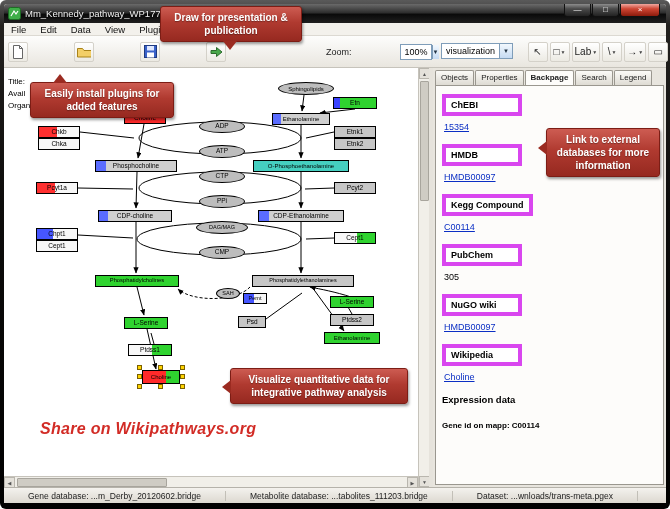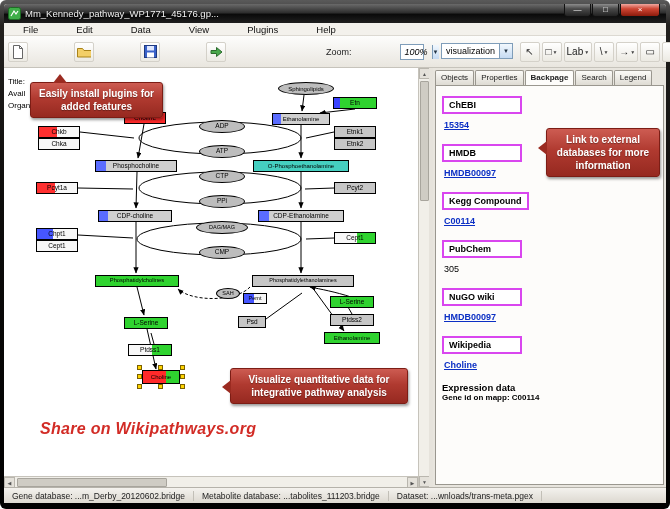--- a/index.html
+++ b/index.html
@@ -20,37 +20,37 @@
   .title-text { color:#f2f2f2; font-size:9.5px; text-shadow:0 1px 2px #000; white-space:nowrap; overflow:hidden; flex:1; }
   .win-buttons { display:flex; position:absolute; right:6px; top:0; }
   .wbtn { height:13px; display:flex; align-items:center; justify-content:center; color:#fff;
     font-size:8px; border:1px solid #111; border-top:none; border-radius:0 0 3px 3px;
     background:linear-gradient(#8d8d8d,#4a4a4a 40%,#222); margin-left:1px; width:27px; line-height:1; }
   .wbtn.close { width:40px; background:linear-gradient(#f0a8a0,#cf4634 40%,#8c1b0c); }
 
   
   .menubar { position:absolute; left:0; top:19px; right:0; height:13px; background:#f3f1ec;
     display:flex; align-items:center; font-size:9.5px; border-bottom:1px solid #dcd9d2; }
-  .menu-item { padding:0 19px; color:#111; }
+  .menu-item { padding:0 7px; color:#111; }
 
   
   .toolbar { position:absolute; left:0; top:32px; right:0; height:32px;
     background:linear-gradient(#fdfdfc,#e9e6df); border-bottom:1px solid #c6c3bb;
     display:flex; align-items:center; padding:0 4px;gap:44px; }
   .tbtn { min-width:20px; height:20px; display:flex; align-items:center; justify-content:center;
     border:1px solid #d4d1c9; border-radius:2px; background:linear-gradient(#fff,#eceae3);
     margin-right:2px; font-size:10px; color:#222; padding:0 2px; }
   .tbtn .caret { font-size:5px; margin-left:1px; color:#444; }
   .tsep { width:1px; height:20px; background:#c9c6bf; margin:0 4px; }
   .zoom-label { font-size:9px; margin:0 4px 0 2px; color:#222; }
   .combo { display:inline-flex; align-items:center; border:1px solid #7f9db9; background:#fff; height:16px; font-size:9px; }
   .combo .cval { padding:0 4px; white-space:nowrap; }
   .combo .ccaret { width:14px; height:100%; border-left:1px solid #7f9db9;
     background:linear-gradient(#f2f8fd,#c6dbf3); display:flex; align-items:center; justify-content:center; font-size:6px; color:#234; }
-  .zoom-combo { width:24px;font-style:italic; }
+  .zoom-combo { width:32px; }
   .viz-combo { position:absolute; left:437px; top:7px; width:72px; }
 
   
   .main { position:absolute; left:0; top:64px; right:0; height:419px; background:#0c4a6e; }
   #canvas { position:absolute; left:0; top:0; width:414px; height:408px; background:#fff; overflow:hidden; }
   #infobox { position:absolute; left:4px; top:8px; font-size:8px; color:#000; line-height:12px; z-index:1; }
   #edges { position:absolute; left:0; top:0; z-index:2; }
   #nodes { position:absolute; left:0; top:0; width:414px; height:408px; z-index:3; }
   .node { position:absolute; border:1px solid #000; background:#fff; display:flex; align-items:center;
     justify-content:center; font-size:6.5px; line-height:1; color:#000; text-align:center; overflow:hidden; white-space:nowrap; }
@@ -68,46 +68,46 @@
   #splitter { position:absolute; left:425px; top:0; width:4px; height:419px; background:#e6e3dc; }
 
   
   #panel { position:absolute; left:429px; top:0; right:0; height:419px; background:#e8e5de; }
   #tabs { display:flex; padding:2px 0 0 2px; height:17px; }
   .tab { padding:2px 5px 0 5px; font-size:8px; color:#222; background:linear-gradient(#fbfaf7,#dedbd3);
     border:1px solid #9a978f; border-bottom:none; border-radius:2px 2px 0 0; margin-right:1px; white-space:nowrap; }
   .tab.active { background:#fdfcfa; font-weight:bold; }
   #panel-content { position:absolute; left:2px; right:2px; top:17px; bottom:2px; background:#fdfcfa;
     border:1px solid #9a978f; padding:8px 6px; overflow:hidden; }
-  .bp-title { display:inline-block; min-width:80px; border:2px solid #d946ef; padding:2px 5px;
+  .bp-title { display:inline-block; min-width:80px; border:4px solid #d946ef; padding:2px 5px;
     font-weight:bold; font-size:9px; background:#fff; }
   .bp-value { display:block; margin:6px 0 0 2px; font-size:9px; color:#000; }
-  .bp-value.link { color:#0b2fc4; text-decoration:underline;font-weight:bold; }
+  .bp-value.link { color:#0b2fc4; text-decoration:underline; }
   .bp-sec { margin-bottom:12px; }
   .bp-heading { font-weight:bold; font-size:9.5px; margin-top:8px; }
-  .bp-geneid { font-weight:bold; font-size:8px; }
+  .bp-geneid { font-weight:bold; font-size:8px; margin-top:16px; }
   #exp-table { border-collapse:collapse; margin-top:4px; background:#fff; }
   #exp-table td { border:1px solid #999; font-size:7.5px; padding:2px 4px; text-align:center; min-width:50px; }
   #exp-table td:first-child { min-width:62px; }
 
   
   #statusbar { position:absolute; left:0; top:483px; right:0; height:16px;
     background:linear-gradient(#f4f2ee,#dcd8d0); border-top:1px solid #b5b2aa;
     display:flex; align-items:center; font-size:8.5px; color:#222; overflow:hidden; }
-  .seg { padding:0 8px; border-right:1px solid #c2bfb7; white-space:nowrap; }
+  .seg { padding:0 24px; border-right:1px solid #c2bfb7; white-space:nowrap; }
 
   
   .callout { position:absolute; z-index:50; color:#fff; font-weight:bold; font-size:10px; text-align:center;
     padding:4px 5px; border:1px solid #7c1d15; border-radius:3px; line-height:1.3;
     background:linear-gradient(#cd5c52,#b03a30 45%,#962920); box-shadow:1px 2px 3px rgba(0,0,0,.4);
     text-shadow:0 1px 1px rgba(0,0,0,.35); }
   .callout .pt { position:absolute; width:0; height:0; }
   #callout-draw { left:160px; top:6px; width:142px; }
   #callout-draw .pt { bottom:-9px; left:62px; border-left:7px solid transparent; border-right:7px solid transparent; border-top:9px solid #9b2b21; }
-  #callout-plugins { left:30px; top:82px; width:133px; }
+  #callout-plugins { left:30px; top:82px; width:144px; }
   #callout-plugins .pt { top:-9px; left:22px; border-left:7px solid transparent; border-right:7px solid transparent; border-bottom:9px solid #9b2b21; }
   #callout-link { left:546px; top:128px; width:114px; }
   #callout-link .pt { left:-9px; top:12px; border-top:7px solid transparent; border-bottom:7px solid transparent; border-right:9px solid #9b2b21; }
   #callout-visualize { left:230px; top:368px; width:178px; }
   #callout-visualize .pt { left:-9px; top:11px; border-top:7px solid transparent; border-bottom:7px solid transparent; border-right:9px solid #9b2b21; }
 </style>
 </head>
 <body>
 
 <div class="screenshot">
@@ -401,20 +401,24 @@
       </div>
     </div>
 
     <div id="statusbar">
         <span class="seg">Gene database: ...m_Derby_20120602.bridge</span>
         <span class="seg">Metabolite database: ...tabolites_111203.bridge</span>
         <span class="seg">Dataset: ...wnloads/trans-meta.pgex</span>
       </div>
   </div>
 
+  <div class="callout" id="callout-draw">
+    <span>Draw for presentation &amp; publication</span>
+    <span class="pt"></span>
+  </div>
   <div class="callout" id="callout-plugins">
     <span>Easily install plugins for added features</span>
     <span class="pt"></span>
   </div>
   <div class="callout" id="callout-link">
     <span>Link to external databases for more information</span>
     <span class="pt"></span>
   </div>
   <div class="callout" id="callout-visualize">
     <span>Visualize quantitative data for integrative pathway analysis</span>

